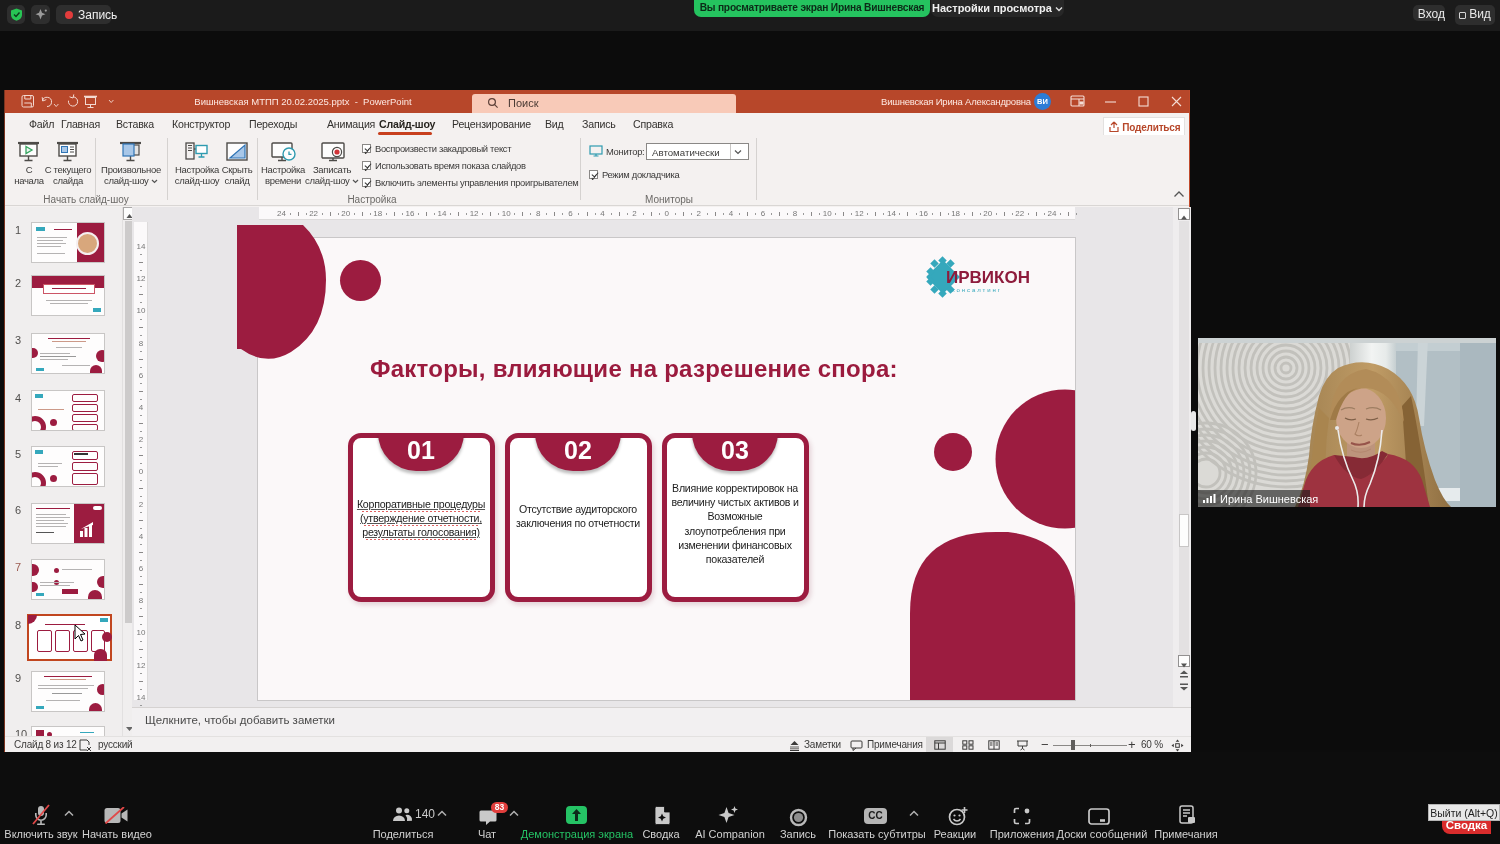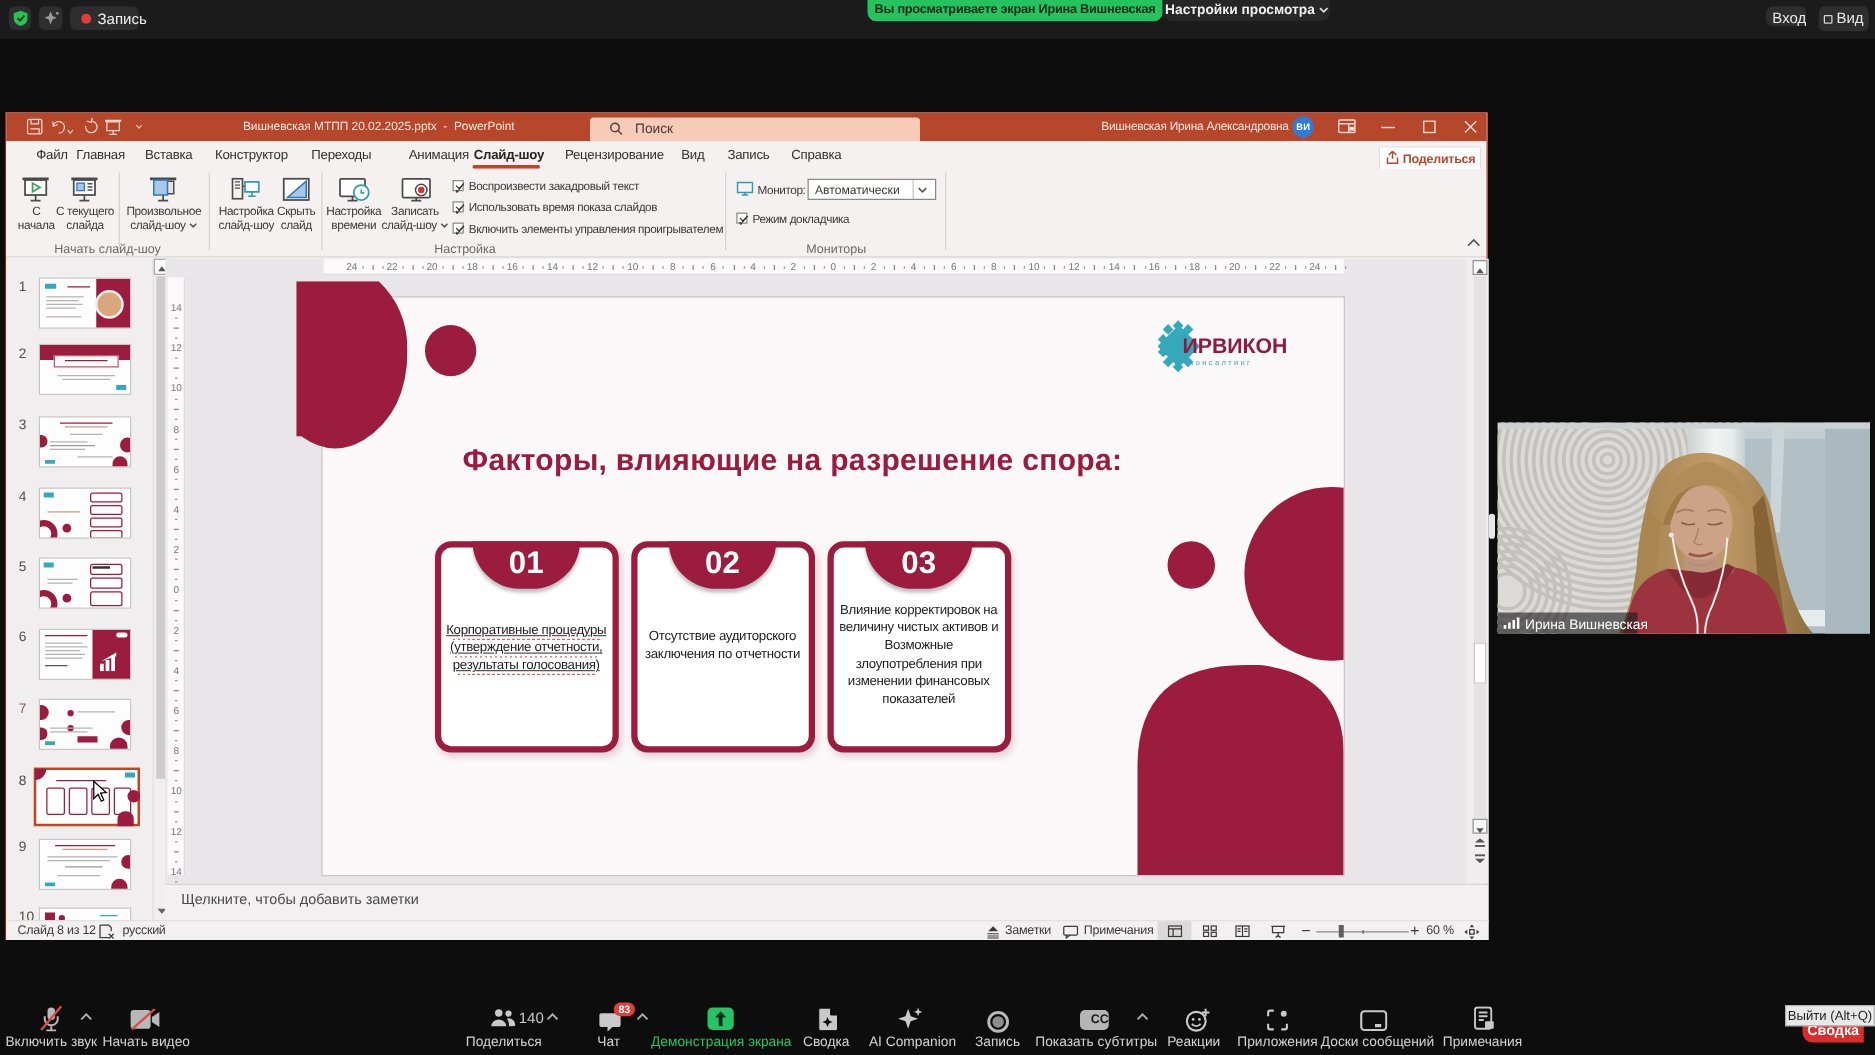--- a/index.html
+++ b/index.html
@@ -820,21 +820,21 @@
       <path d="M16.5 1 L17.4 3.6 L20 4.5 L17.4 5.4 L16.5 8 L15.6 5.4 L13 4.5 L15.6 3.6 Z"></path>
     </svg>
   <div class="tlabel" style="left:670px;top:76px;width:120px;">AI Companion</div>
 
   <svg class="ticon" style="left:789px;top:56px" width="19" height="19" viewBox="0 0 19 19">
       <circle cx="9.5" cy="9.5" r="7.5" fill="none" stroke="#b9b9b9" stroke-width="2.4"></circle>
       <circle cx="9.5" cy="9.5" r="4.6" fill="#8d8d8d"></circle>
     </svg>
   <div class="tlabel" style="left:738px;top:76px;width:120px;">Запись</div>
 
-  <div class="ticon" style="left:864px;top:56px;width:23px;height:16px;background:#b5b5b5;border-radius:4px;color:#1a1a1a;font-weight:bold;font-size:10px;text-align:right;line-height:16px;">CC</div>
+  <div class="ticon" style="left:864px;top:56px;width:23px;height:16px;background:#b5b5b5;border-radius:4px;color:#1a1a1a;font-weight:bold;font-size:10px;text-align:center;line-height:16px;">CC</div>
   <svg class="ticon" style="left:909px;top:58px" width="10" height="7" viewBox="0 0 10 7" fill="none" stroke="#b0b0b0" stroke-width="1.5">
       <path d="M1 5.5 L5 1.5 L9 5.5"></path>
     </svg>
   <div class="tlabel" style="left:802px;top:76px;width:150px;">Показать субтитры</div>
 
   <svg class="ticon" style="left:948px;top:54px" width="20" height="20" viewBox="0 0 20 20">
       <circle cx="9" cy="11" r="7.5" fill="none" stroke="#c9c9c9" stroke-width="1.7"></circle>
       <circle cx="6.5" cy="9.5" r="1.1" fill="#c9c9c9"></circle>
       <circle cx="11.5" cy="9.5" r="1.1" fill="#c9c9c9"></circle>
       <path d="M5.5 13 a4.2 4.2 0 0 0 7 0" fill="none" stroke="#c9c9c9" stroke-width="1.5"></path>

